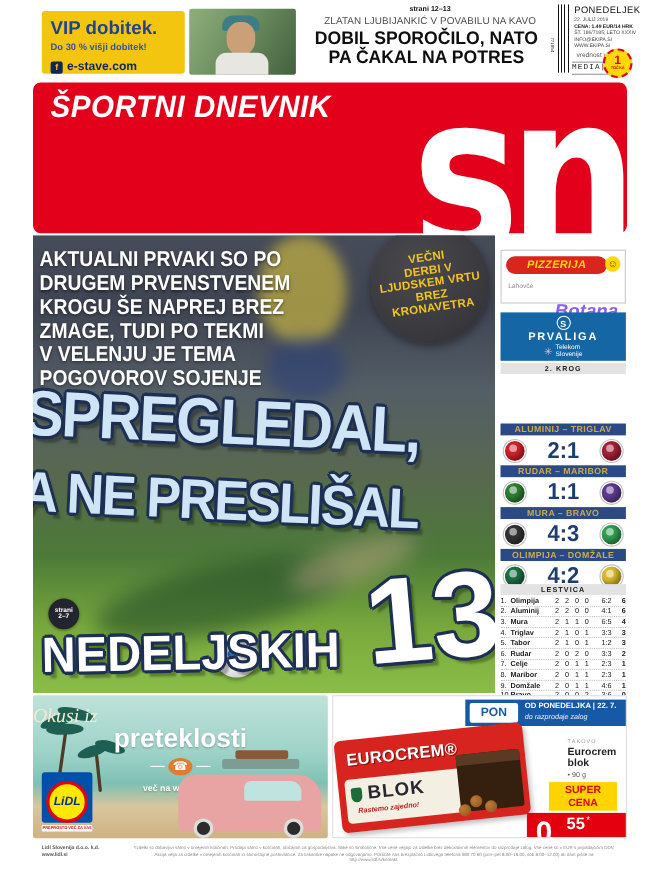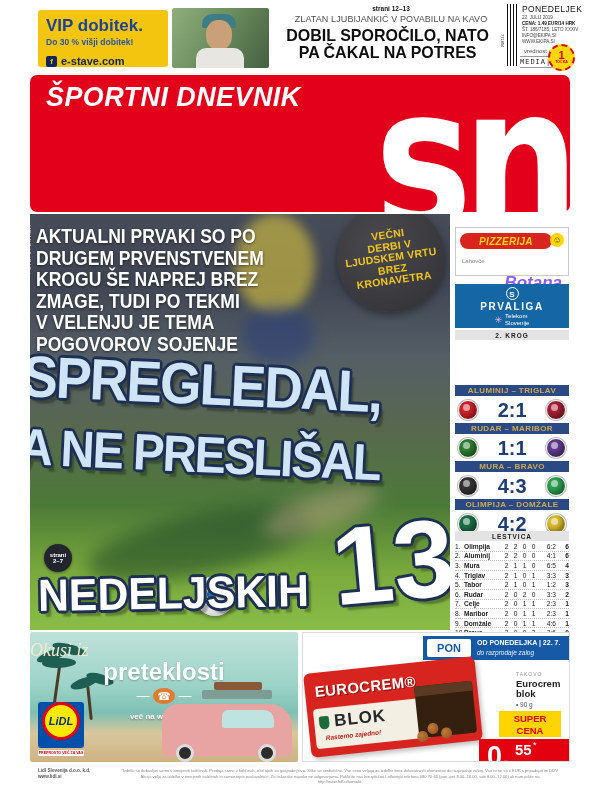--- a/index.html
+++ b/index.html
@@ -132,21 +132,21 @@
   .lidl-phone{position:absolute;left:0;right:0;top:56px;text-align:center;color:#fff;font-size:13px;}
   .lidl-phone .ph{color:#fff;background:#e07b2f;border-radius:50%;padding:2px 4px;font-size:11px;}
   .lidl-link{position:absolute;left:0;right:0;top:80px;text-align:center;font-size:8px;font-weight:700;color:#fff;
       text-shadow:0 1px 2px rgba(0,0,0,.3);}
   .car{position:absolute;right:6px;bottom:6px;width:130px;height:52px;background:#e8a3a3;border-radius:16px 22px 6px 6px;}
   .car-window{position:absolute;right:18px;top:6px;width:52px;height:18px;background:#bfe3e0;border-radius:6px 10px 2px 2px;}
   .car-wheel{position:absolute;bottom:-6px;width:18px;height:18px;border-radius:50%;background:#2c2c2c;border:3px solid #ddd;box-sizing:border-box;}
   .luggage1{position:absolute;right:20px;top:-14px;width:70px;height:9px;background:#7d9c94;border-radius:2px;}
   .luggage2{position:absolute;right:30px;top:-22px;width:48px;height:8px;background:#8a5a38;border-radius:2px;}
   .lidl-logo{position:absolute;left:8px;bottom:14px;width:46px;height:46px;background:#0050aa;border-radius:3px;
-      display:flex;align-items:flex-start;justify-content:center;}
+      display:flex;align-items:flex-end;justify-content:center;}
   .lidl-circle{width:38px;height:38px;border-radius:50%;background:#ffe800;border:3px solid #e3000f;box-sizing:border-box;
       display:flex;align-items:center;justify-content:center;font-size:11px;font-weight:900;color:#003087;font-style:italic;}
   .lidl-slogan{position:absolute;left:8px;bottom:6px;width:46px;text-align:center;font-size:3.6px;font-weight:700;color:#e3000f;
       background:#fff;padding:1px 0;border-radius:1px;}
 
   .euro-ad{left:302px;top:632px;width:268px;height:130px;background:#fff;border:1px solid #ddd;box-sizing:border-box;overflow:hidden;}
   .pon-strip{position:absolute;left:120px;top:3px;width:146px;height:24px;background:#1559a7;}
   .pon-box{position:absolute;left:4px;top:3px;width:44px;height:18px;background:#fff;border-radius:2px;
       color:#1559a7;font-size:11px;font-weight:900;display:flex;align-items:center;justify-content:center;}
   .pon-t1{position:absolute;left:54px;top:3px;font-size:7px;font-weight:700;color:#fff;white-space:nowrap;}

